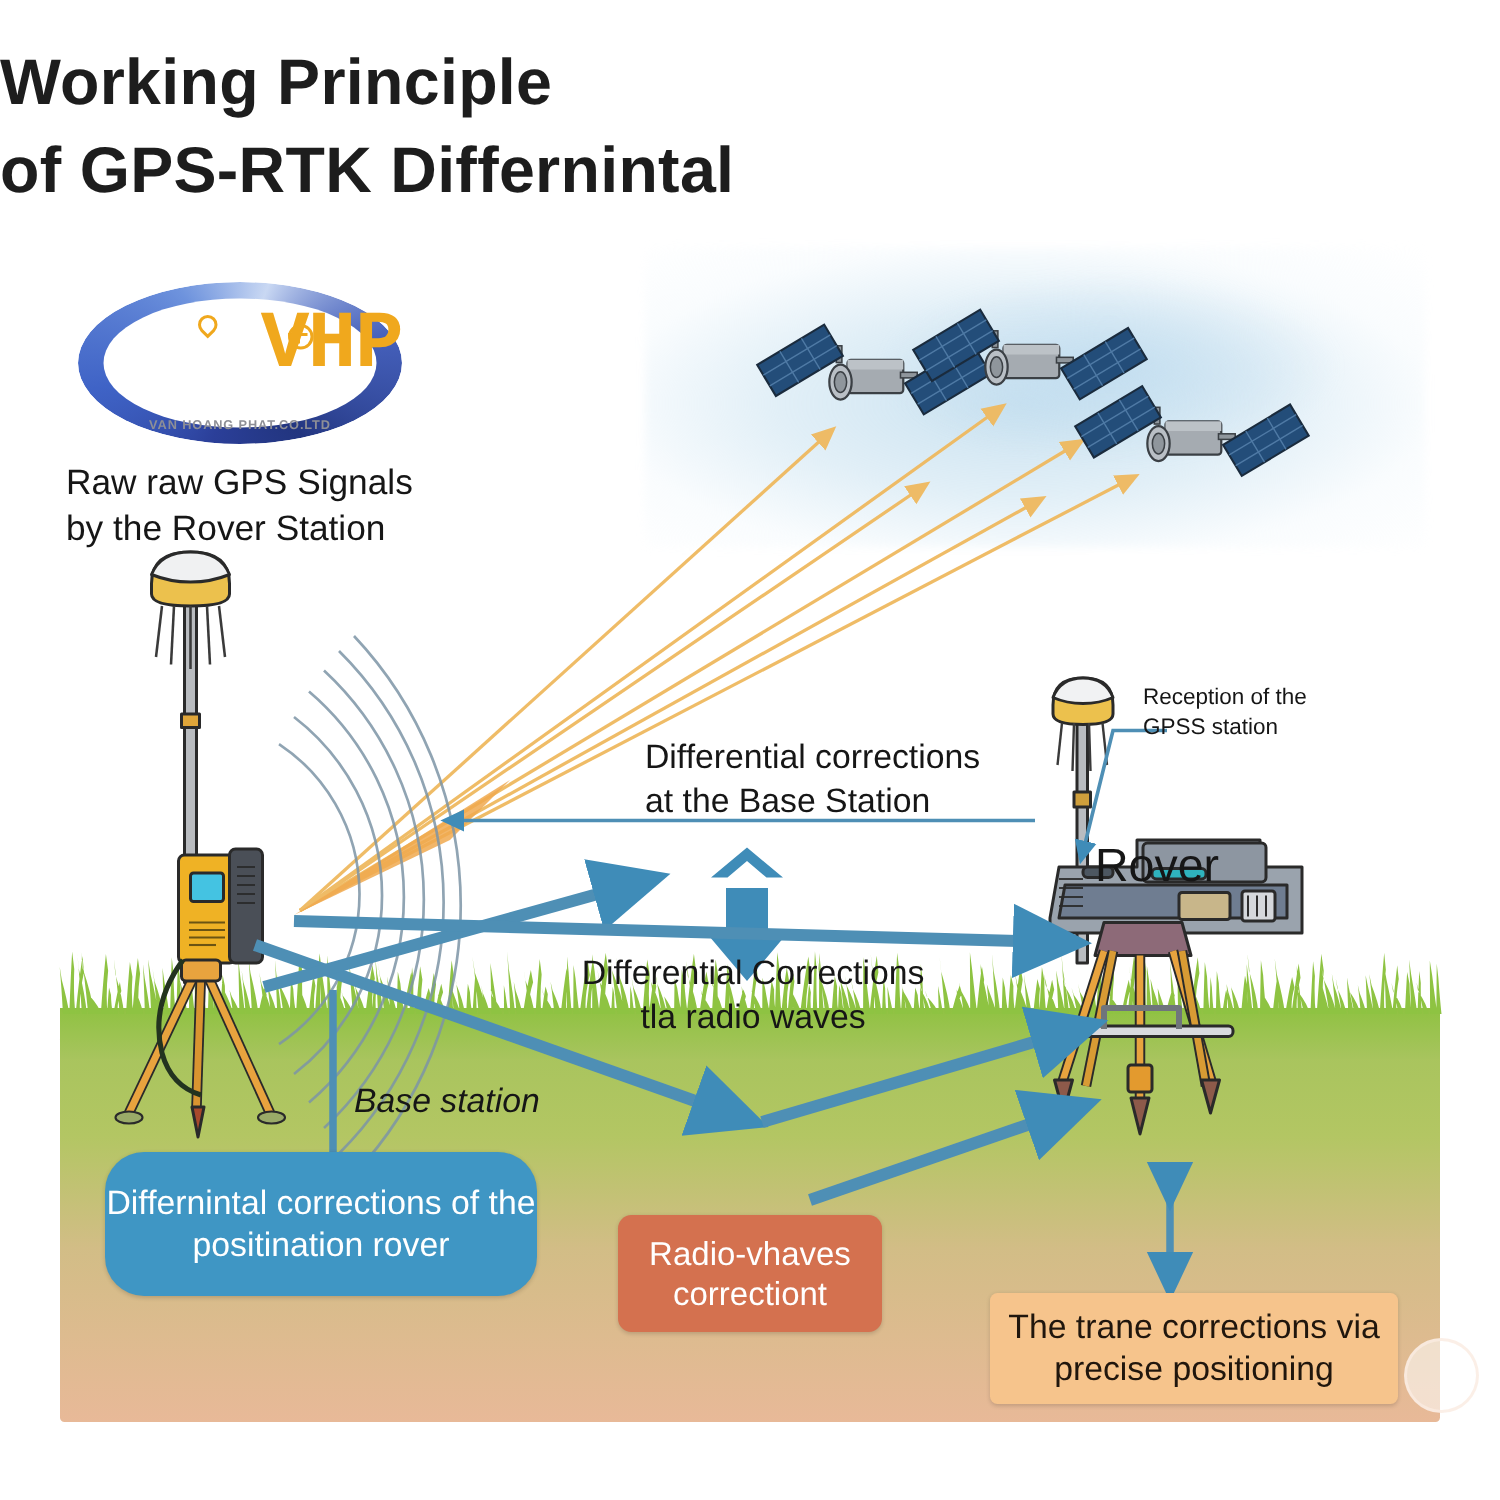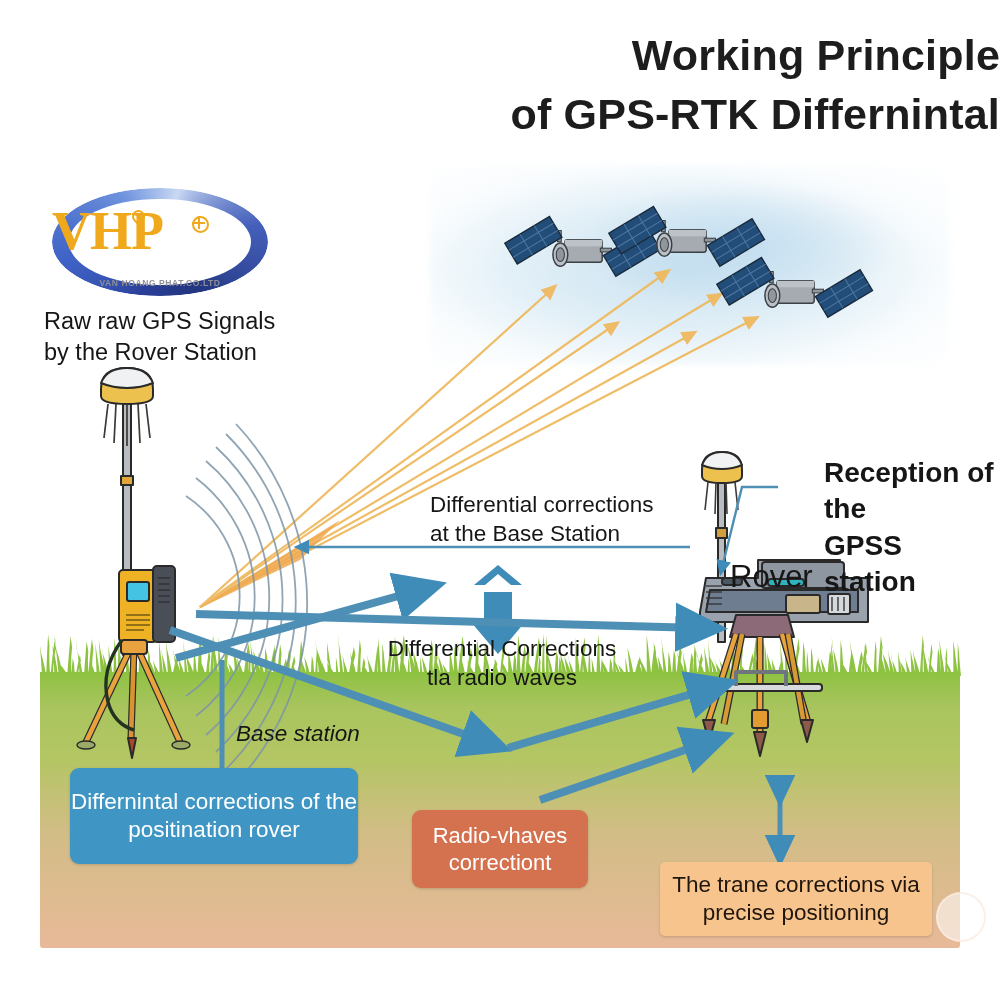--- a/index.html
+++ b/index.html
@@ -9,55 +9,55 @@
 
   
   .sky-haze{position:absolute;left:430px;top:165px;width:520px;height:200px;
     background:radial-gradient(ellipse at 48% 52%, rgba(200,225,240,.95) 0%, rgba(214,233,244,.72) 42%, rgba(235,245,251,.28) 72%, rgba(255,255,255,0) 100%);
     filter:blur(3px);pointer-events:none;}
   .sky-haze2{position:absolute;left:590px;top:185px;width:300px;height:120px;
     background:radial-gradient(ellipse at 50% 50%, rgba(188,218,238,.75) 0%, rgba(255,255,255,0) 72%);
     filter:blur(5px);pointer-events:none;}
 
   
-  .title{position:absolute;left:0;top:26px;width:1000px;text-align:right;
+  .title{position:absolute;left:0;top:26px;width:1000px;text-align:left;
     font-size:43px;font-weight:bold;color:#1d1d1d;line-height:1.38;letter-spacing:.2px;}
 
   
   .logo{position:absolute;left:52px;top:188px;width:216px;height:108px;}
   .logo .ring{position:absolute;inset:0;border-radius:50%;
     background:conic-gradient(from 200deg,#2b3f99,#3f63c6,#6e93dd,#c9d8f3,#4560bb,#22357f,#2b3f99);
     -webkit-mask:radial-gradient(ellipse 50% 50% at 50% 50%, transparent 0 70%, #000 72.5% 100%);
             mask:radial-gradient(ellipse 50% 50% at 50% 50%, transparent 0 70%, #000 72.5% 100%);}
   .logo .inner{position:absolute;left:8%;top:10%;width:84%;height:80%;border-radius:50%;background:#fff;}
-  .logo .vhp{position:absolute;left:0;top:12px;width:100%;text-align:left;
+  .logo .vhp{position:absolute;left:0;top:12px;width:100%;text-align:right;
     font-size:54px;font-weight:bold;color:#f0a81d;letter-spacing:-1px;
-    font-family:Liberation Serif, serif;}
+    font-family:Liberation Mono, monospace;}
   .logo .sub{position:absolute;left:0;top:70px;width:100%;text-align:center;
     font-size:8.5px;color:#8e8f96;letter-spacing:.6px;font-weight:bold;margin-top:20px;}
   .logo .pin{position:absolute;left:80px;top:22px;width:9px;height:9px;border-radius:50% 50% 50% 0;
     transform:rotate(-45deg);border:2.4px solid #f0a81d;}
   .logo .globe{position:absolute;left:140px;top:28px;width:13px;height:13px;border-radius:50%;border:2px solid #f0a81d;}
   .logo .globe:before,.logo .globe:after{content:"";position:absolute;background:#f0a81d;}
   .logo .globe:before{left:-2px;top:4.3px;width:13px;height:1.6px;}
   .logo .globe:after{left:4.3px;top:-2px;width:1.6px;height:13px;}
 
   
   .lbl{position:absolute;color:#161616;line-height:1.3;white-space:pre-line;}
   .lbl-raw{left:44px;top:306px;font-size:23.5px;}
   .lbl-diffbase{left:430px;top:490px;font-size:22.5px;}
   .lbl-diffradio{left:374px;top:634px;font-size:22.5px;text-align:center;width:256px;}
-  .lbl-reception{left:824px;top:455px;font-size:28px;font-weight:bold;}
+  .lbl-reception{left:762px;top:455px;font-size:15px;}
   .lbl-rover{left:730px;top:557px;font-size:31px;}
   .lbl-basestation{left:236px;top:719px;font-size:22.5px;font-style:italic;}
 
   
   .box{position:absolute;border-radius:9px;display:flex;align-items:center;justify-content:center;
     text-align:center;line-height:1.25;box-shadow:0 1px 3px rgba(0,0,0,.16);}
-  .box-blue{left:70px;top:768px;width:288px;height:96px;background:#3f96c4;color:#fff;font-size:22.5px;}
+  .box-blue{left:70px;top:768px;width:288px;height:96px;background:#3f96c4;color:#fff;font-size:22.5px;border-radius:26px;}
   .box-red{left:412px;top:810px;width:176px;height:78px;background:#d4714f;color:#fff;font-size:22px;}
   .box-orange{left:660px;top:862px;width:272px;height:74px;background:#f6c48c;color:#20160d;font-size:22.5px;border-radius:5px;}
 
   svg.layer{position:absolute;left:0;top:0;width:1000px;height:1000px;pointer-events:none;}
   .wm{position:absolute;right:14px;bottom:58px;width:46px;height:46px;border-radius:50%;
       background:rgba(255,255,255,.55);border:2px solid rgba(250,235,225,.8);}
 </style>
 </head>
 <body>
 

